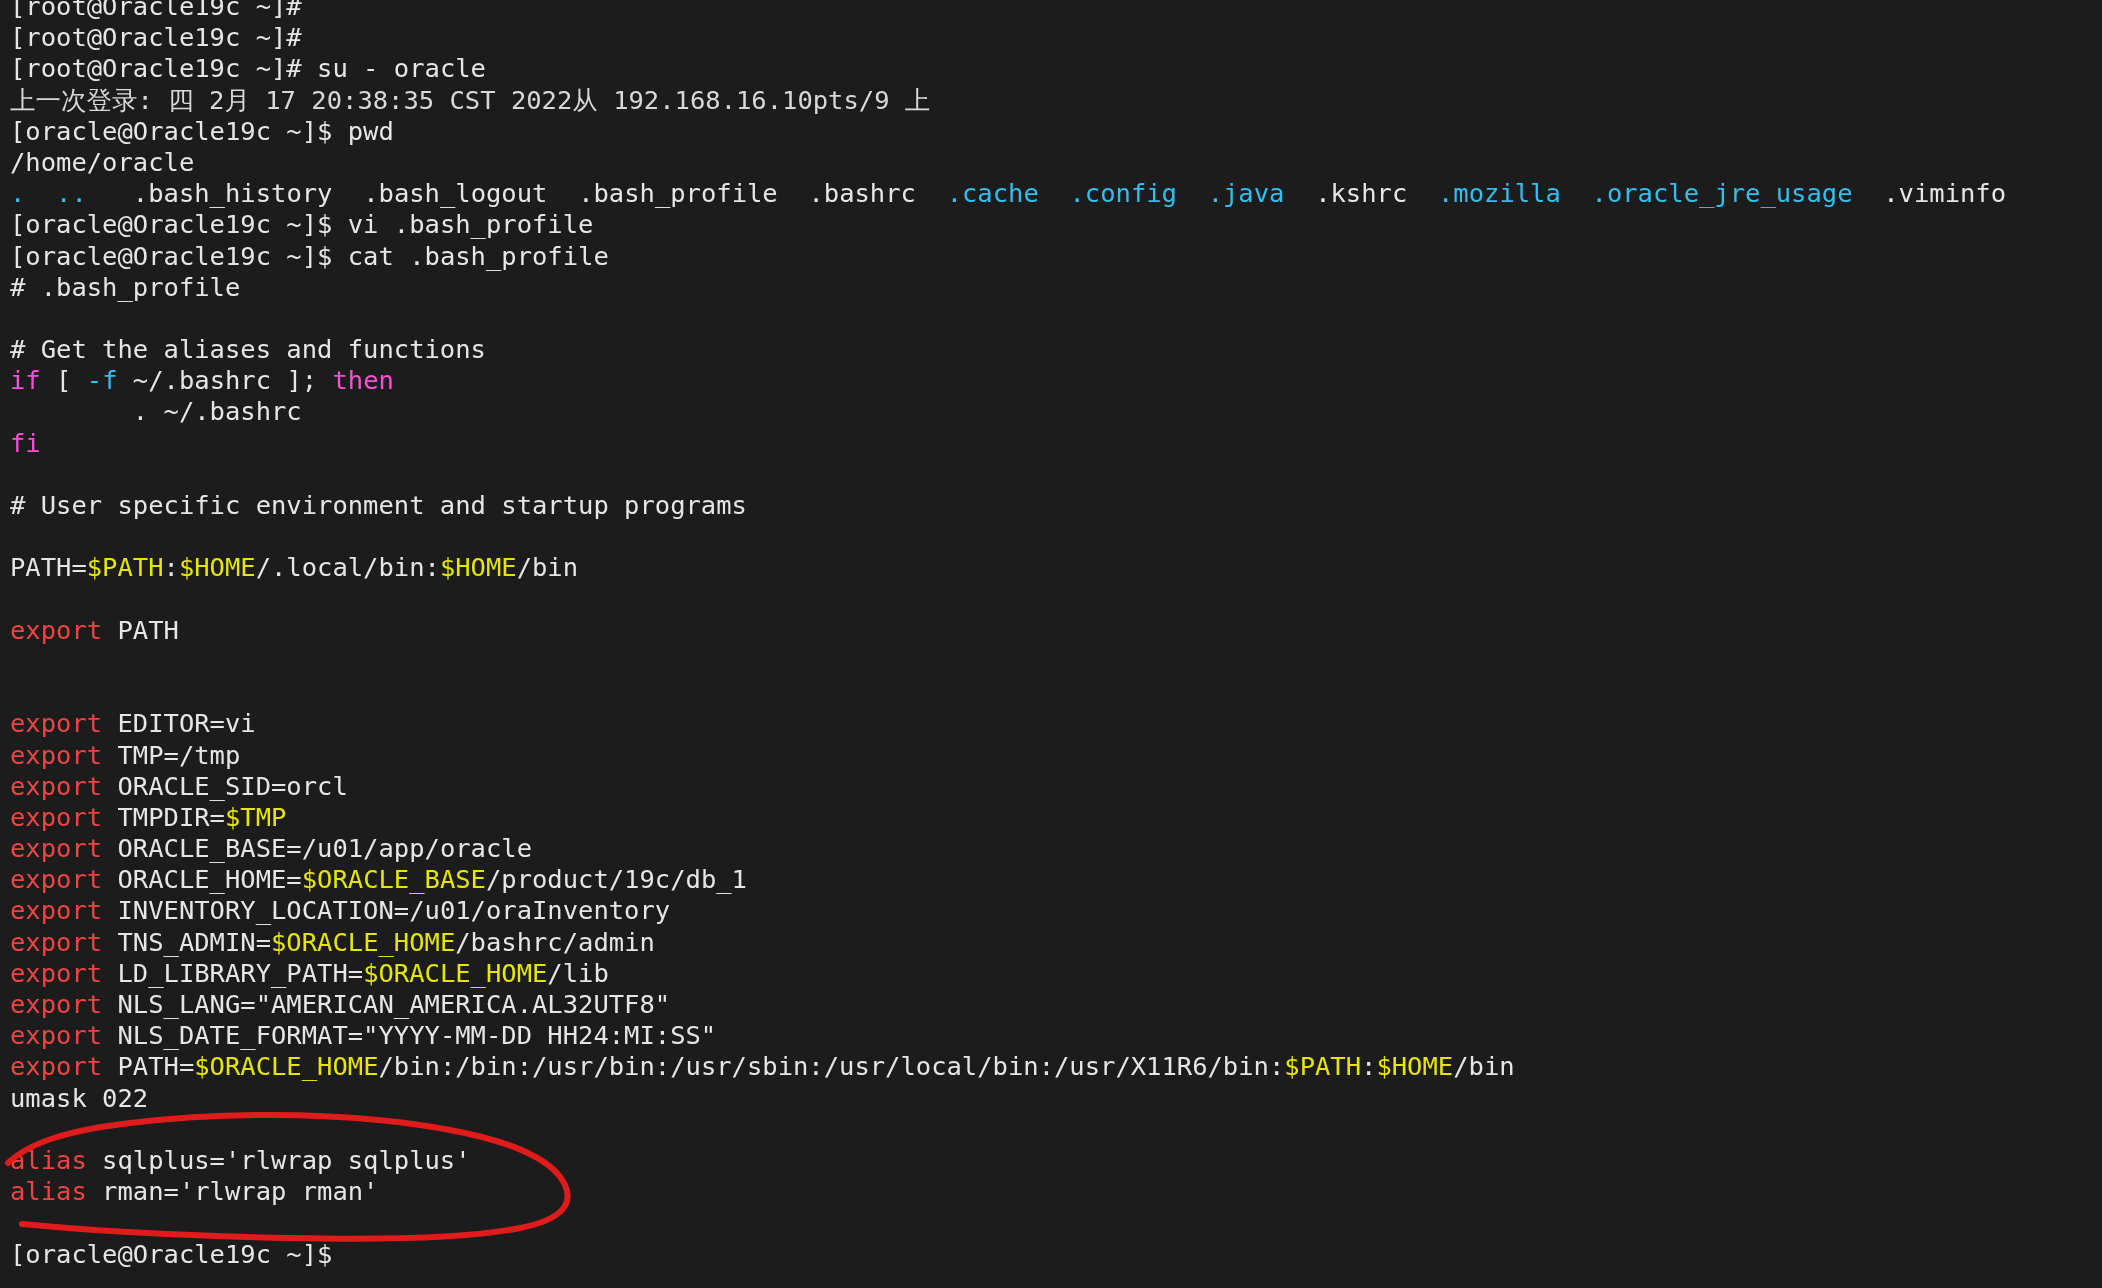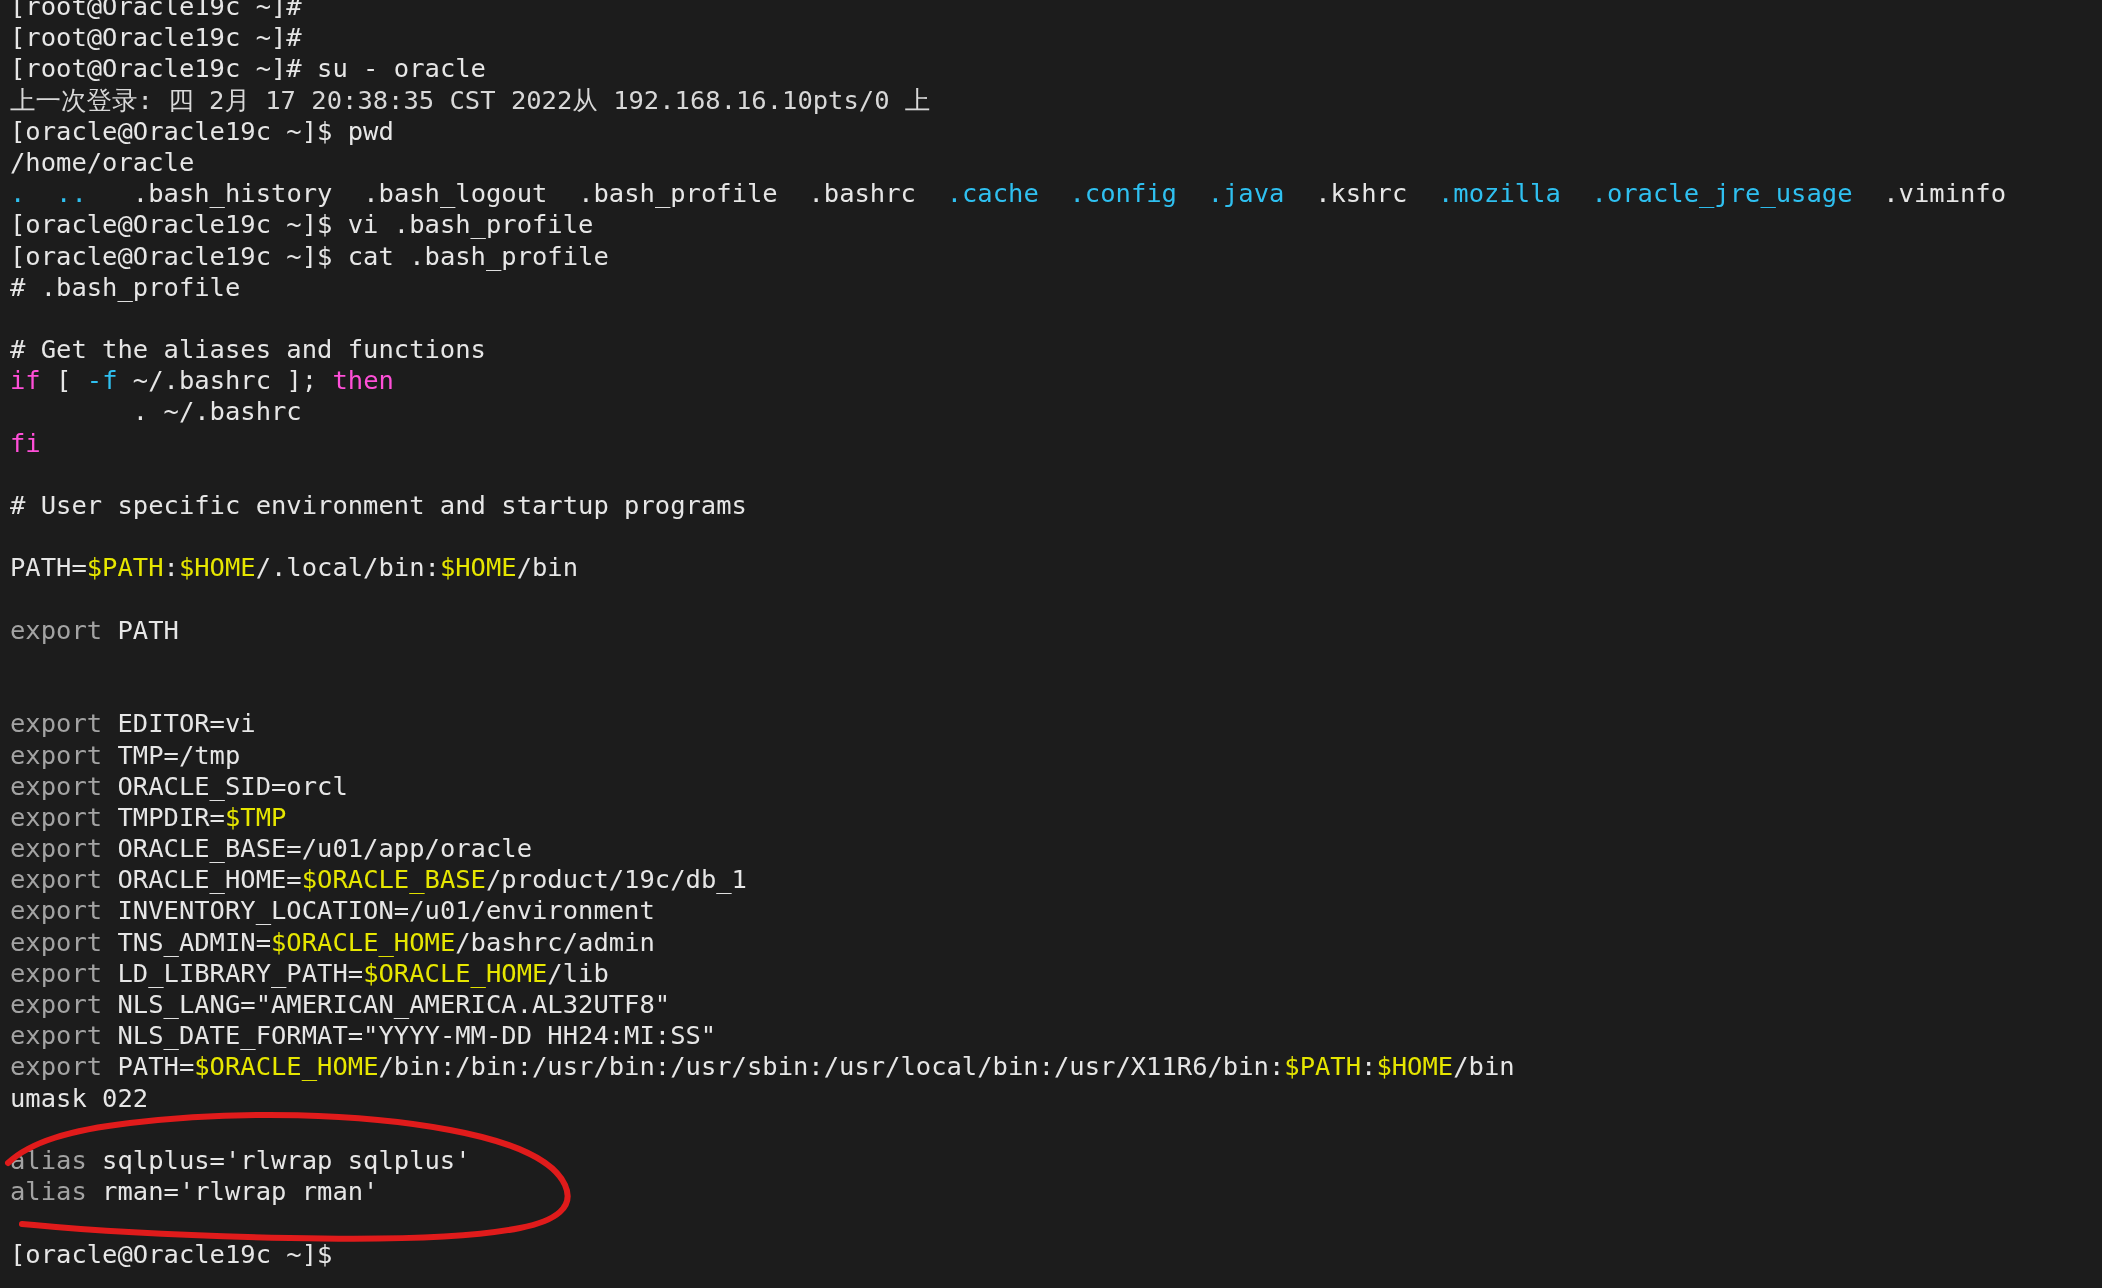--- a/index.html
+++ b/index.html
@@ -33,21 +33,21 @@
     font-size: 25.5px;
     line-height: 31.2px;
     white-space: pre;
     color: #e6e6e6;
     letter-spacing: 0px;
     height: 31.2px;
   }
   .blank { height: 31.2px; }
   
   .c-white   { color: #e6e6e6; }
-  .c-cyan    { color: #a3a3a3; }
+  .c-cyan    { color: #ef4444; }
   .c-brcyan  { color: #2fc0f0; }
   .c-yellow  { color: #e6e600; }
   .c-magenta { color: #ff4fd8; }
   .c-grey    { color: #d8d8d8; }
 
   
   .annotation {
     position: absolute;
     left: 0;
     top: 0;
@@ -61,21 +61,21 @@
 
 <div id="terminal">
   <div class="screen">
 
     <div class="line"><span class="c-white">[root@Oracle19c ~]#</span></div>
 
     <div class="line"><span class="c-white">[root@Oracle19c ~]#</span></div>
 
     <div class="line"><span class="c-white">[root@Oracle19c ~]#</span><span class="c-white"> </span><span class="c-white">su - oracle</span></div>
 
-    <div class="line"><span class="c-grey">上一次登录: 四 2月 17 20:38:35 CST 2022从 192.168.16.10pts/0 上</span></div>
+    <div class="line"><span class="c-grey">上一次登录: 四 2月 17 20:38:35 CST 2022从 192.168.16.10pts/9 上</span></div>
 
     <div class="line"><span class="c-white">[oracle@Oracle19c ~]$</span><span class="c-white"> </span><span class="c-white">pwd</span></div>
 
     <div class="line"><span class="c-white">/home/oracle</span></div>
 
 
     <div class="line" id="ls-output"><span class="c-brcyan">.</span><span class="c-white">  </span><span class="c-brcyan">..</span><span class="c-white">   </span><span class="c-white">.bash_history</span><span class="c-white">  </span><span class="c-white">.bash_logout</span><span class="c-white">  </span><span class="c-white">.bash_profile</span><span class="c-white">  </span><span class="c-white">.bashrc</span><span class="c-white">  </span><span class="c-brcyan">.cache</span><span class="c-white">  </span><span class="c-brcyan">.config</span><span class="c-white">  </span><span class="c-brcyan">.java</span><span class="c-white">  </span><span class="c-white">.kshrc</span><span class="c-white">  </span><span class="c-brcyan">.mozilla</span><span class="c-white">  </span><span class="c-brcyan">.oracle_jre_usage</span><span class="c-white">  </span><span class="c-white">.viminfo</span></div>
 
     <div class="line"><span class="c-white">[oracle@Oracle19c ~]$</span><span class="c-white"> </span><span class="c-white">vi .bash_profile</span></div>
 
@@ -108,21 +108,21 @@
     <div class="line blank"></div>
     <div class="line blank"></div>
 
     <div id="exports-block">
         <div class="line"><span class="c-cyan">export</span><span class="c-white"> EDITOR=vi</span></div>
         <div class="line"><span class="c-cyan">export</span><span class="c-white"> TMP=/tmp</span></div>
         <div class="line"><span class="c-cyan">export</span><span class="c-white"> ORACLE_SID=orcl</span></div>
         <div class="line"><span class="c-cyan">export</span><span class="c-white"> TMPDIR=</span><span class="c-yellow">$TMP</span></div>
         <div class="line"><span class="c-cyan">export</span><span class="c-white"> ORACLE_BASE=/u01/app/oracle</span></div>
         <div class="line"><span class="c-cyan">export</span><span class="c-white"> ORACLE_HOME=</span><span class="c-yellow">$ORACLE_BASE</span><span class="c-white">/product/19c/db_1</span></div>
-        <div class="line"><span class="c-cyan">export</span><span class="c-white"> INVENTORY_LOCATION=/u01/environment</span></div>
+        <div class="line"><span class="c-cyan">export</span><span class="c-white"> INVENTORY_LOCATION=/u01/oraInventory</span></div>
         <div class="line"><span class="c-cyan">export</span><span class="c-white"> TNS_ADMIN=</span><span class="c-yellow">$ORACLE_HOME</span><span class="c-white">/bashrc/admin</span></div>
         <div class="line"><span class="c-cyan">export</span><span class="c-white"> LD_LIBRARY_PATH=</span><span class="c-yellow">$ORACLE_HOME</span><span class="c-white">/lib</span></div>
         <div class="line"><span class="c-cyan">export</span><span class="c-white"> NLS_LANG="AMERICAN_AMERICA.AL32UTF8"</span></div>
         <div class="line"><span class="c-cyan">export</span><span class="c-white"> NLS_DATE_FORMAT="YYYY-MM-DD HH24:MI:SS"</span></div>
         <div class="line"><span class="c-cyan">export</span><span class="c-white"> PATH=</span><span class="c-yellow">$ORACLE_HOME</span><span class="c-white">/bin:/bin:/usr/bin:/usr/sbin:/usr/local/bin:/usr/X11R6/bin:</span><span class="c-yellow">$PATH</span><span class="c-white">:</span><span class="c-yellow">$HOME</span><span class="c-white">/bin</span></div>
       </div>
 
     <div class="line"><span class="c-white">umask 022</span></div>
 
     <div class="line blank"></div>

